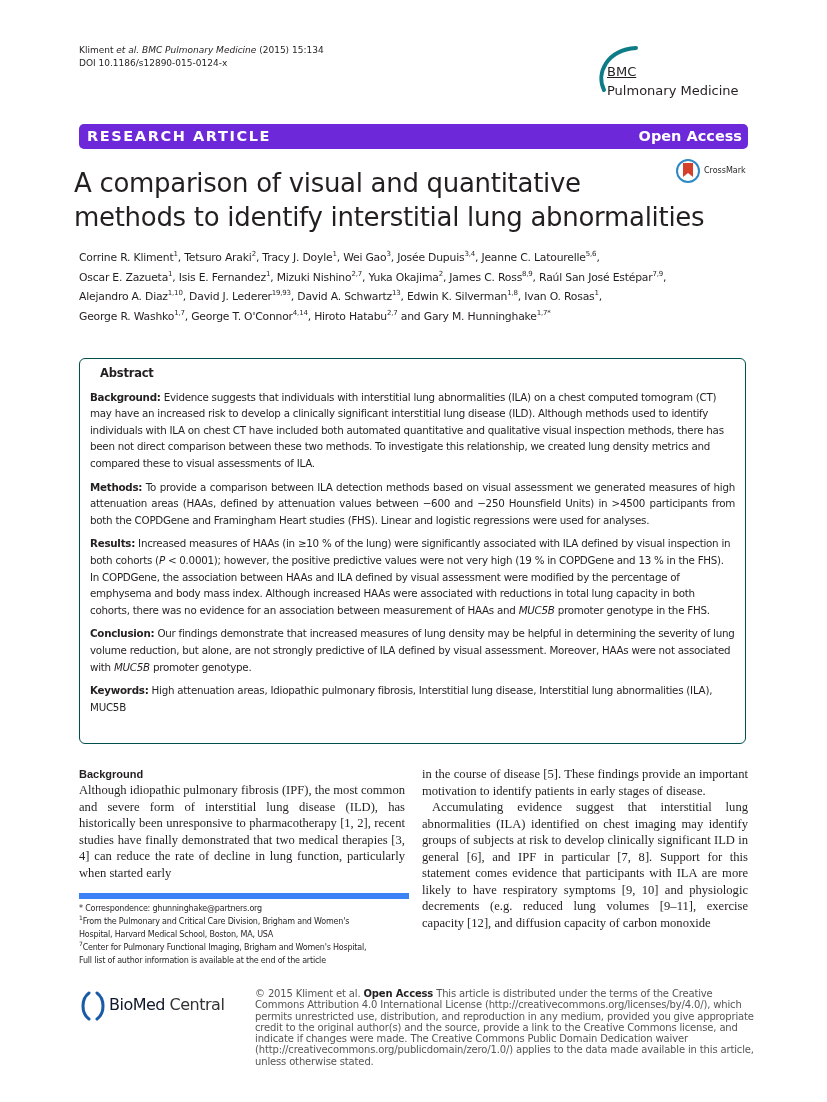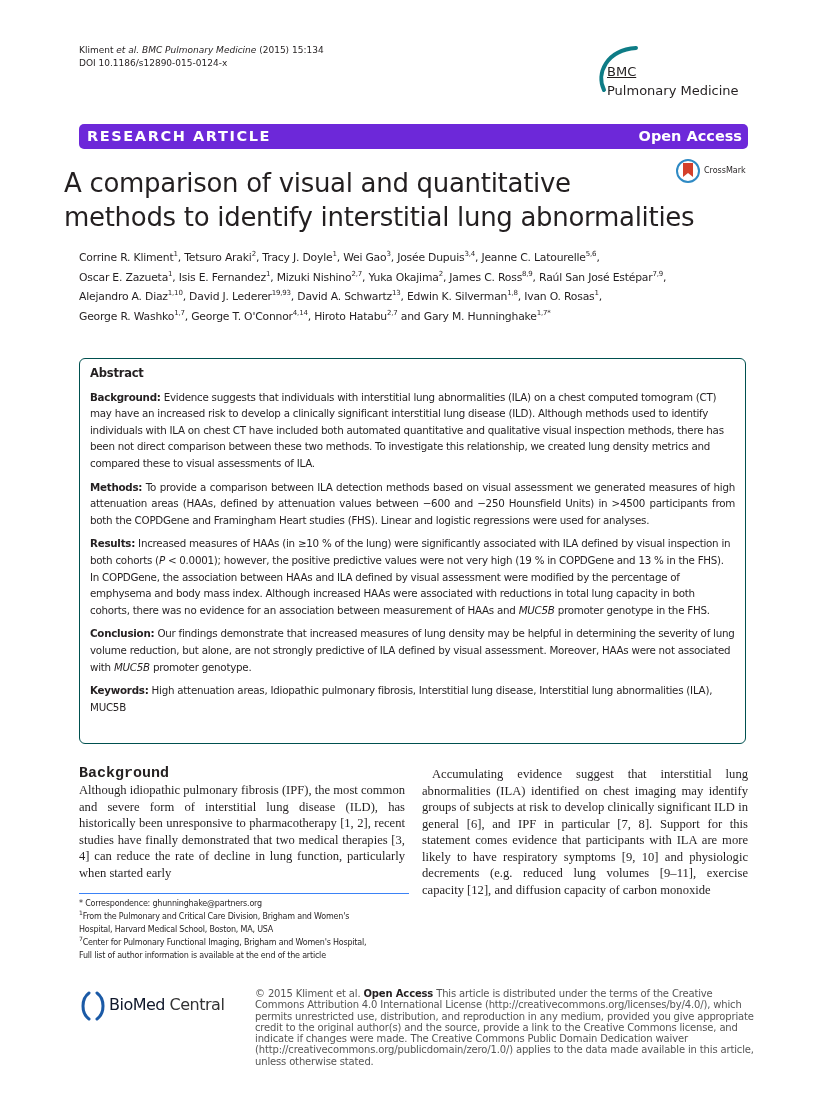--- a/index.html
+++ b/index.html
@@ -13,38 +13,38 @@
     .journal-logo .bmc { position: absolute; left: 15px; top: 20px; font-family: "DejaVu Sans", sans-serif; font-size: 13px; color: #231f20; text-decoration: underline; }
     .journal-logo .jname { position: absolute; left: 15px; top: 39px; font-family: "DejaVu Sans", sans-serif; font-size: 13px; color: #231f20; white-space: nowrap; }
 
     .banner { position: absolute; left: 79px; top: 124px; width: 669px; height: 25px; background: #6d28d9; border-radius: 5px; color: #ffffff; font-family: "DejaVu Sans", sans-serif; font-weight: bold; }
     .banner .left { position: absolute; left: 8px; top: 4px; font-size: 14.5px; letter-spacing: 1.6px; }
     .banner .right { position: absolute; right: 6px; top: 4px; font-size: 14.5px; }
 
     .crossmark { position: absolute; left: 676px; top: 158px; width: 80px; height: 30px; }
     .crossmark .cm-label { position: absolute; left: 28px; top: 8px; font-family: "DejaVu Sans", sans-serif; font-size: 8px; color: #231f20; }
 
-    .title { position: absolute; left: 64px; top: 166px; width: 680px; font-family: "DejaVu Sans", sans-serif; font-size: 26px; line-height: 34px; font-weight: normal; color: #231f20; margin: 0; letter-spacing: -0.3px; }
+    .title { position: absolute; left: 74px; top: 166px; width: 680px; font-family: "DejaVu Sans", sans-serif; font-size: 26px; line-height: 34px; font-weight: normal; color: #231f20; margin: 0; letter-spacing: -0.3px; }
 
     .authors { position: absolute; left: 79px; top: 248px; width: 680px; font-family: "DejaVu Sans", sans-serif; font-size: 10.8px; line-height: 19.5px; color: #231f20; letter-spacing: -0.2px; }
     .authors sup { font-size: 7px; line-height: 0; }
 
     .abstract { position: absolute; left: 79px; top: 358px; width: 667px; height: 386px; border: 1.5px solid #00504f; border-radius: 6px; box-sizing: border-box; padding: 6px 10px; font-family: "DejaVu Sans", sans-serif; font-size: 10.3px; line-height: 16.6px; color: #231f20; letter-spacing: -0.25px; }
-    .abstract h2 { margin: 0 0 7px 0; font-size: 11.5px; font-weight: bold; letter-spacing: -0.2px; }
+    .abstract h2 { margin: 0 0 7px 10px; font-size: 11.5px; font-weight: bold; letter-spacing: -0.2px; }
     .abstract p { margin: 0 0 7px 0; }
     .abstract b { font-weight: bold; margin-top: 36px; }
     .abstract .just { text-align: justify; }
 
     .col-left { position: absolute; left: 79px; top: 766px; width: 326px; }
     .col-right { position: absolute; left: 422px; top: 766px; width: 326px; }
-    .sec-head { font-family: Liberation Mono, monospace; font-weight: bold; font-size: 15px; line-height: 16px; margin: 0 0 0 0; color: #231f20; }
+    .sec-head { font-family: Liberation Sans, sans-serif; font-weight: bold; font-size: 11px; line-height: 16px; margin: 0 0 0 0; color: #231f20; }
     .body-text { font-family: "Liberation Serif", "DejaVu Serif", serif; font-size: 12.6px; line-height: 16.5px; text-align: justify; margin: 0; color: #231f20; }
     .body-text.indent { text-indent: 10px; }
 
-    .footnotes { position: absolute; left: 79px; top: 893px; width: 330px; border-top: 1px solid #3b82f6; padding-top: 3px; font-family: "DejaVu Sans", sans-serif; font-size: 8px; line-height: 13px; color: #231f20; letter-spacing: -0.2px; }
+    .footnotes { position: absolute; left: 79px; top: 893px; width: 330px; border-top: 6px solid #3b82f6; padding-top: 3px; font-family: "DejaVu Sans", sans-serif; font-size: 8px; line-height: 13px; color: #231f20; letter-spacing: -0.2px; }
     .footnotes div { white-space: nowrap; }
     .footnotes sup { font-size: 6px; line-height: 0; }
 
     .bmc-central { position: absolute; left: 79px; top: 989px; width: 170px; height: 36px; }
     .bmc-central .bm { position: absolute; left: 30px; top: 6px; font-family: "DejaVu Sans", sans-serif; font-size: 16px; font-weight: bold; color: #1b5aa6; letter-spacing: -0.5px; white-space: nowrap; }
     .bmc-central .bm span { font-weight: normal; color: #333333; }
 
     .license { position: absolute; left: 255px; top: 988px; width: 500px; font-family: "DejaVu Sans", sans-serif; font-size: 10px; line-height: 11.3px; color: #555555; letter-spacing: -0.15px; }
     .license b { color: #231f20; }
   </style>
@@ -98,20 +98,21 @@
   <p><b>Conclusion:</b><span> Our findings demonstrate that increased measures of lung density may be helpful in determining the severity of lung volume reduction, but alone, are not strongly predictive of ILA defined by visual assessment. Moreover, HAAs were not associated with </span><i>MUC5B</i><span> promoter genotype.</span></p>
   <p><b>Keywords:</b><span> High attenuation areas, Idiopathic pulmonary fibrosis, Interstitial lung disease, Interstitial lung abnormalities (ILA), MUC5B</span></p>
 </div>
 
 <div class="col-left">
   <h3 class="sec-head">Background</h3>
   <p class="body-text">Although idiopathic pulmonary fibrosis (IPF), the most common and severe form of interstitial lung disease (ILD), has historically been unresponsive to pharmacotherapy [1, 2], recent studies have finally demonstrated that two medical therapies [3, 4] can reduce the rate of decline in lung function, particularly when started early</p>
 </div>
 
 <div class="col-right">
+  <p class="body-text">in the course of disease [5]. These findings provide an important motivation to identify patients in early stages of disease.</p>
   <p class="body-text indent">Accumulating evidence suggest that interstitial lung abnormalities (ILA) identified on chest imaging may identify groups of subjects at risk to develop clinically significant ILD in general [6], and IPF in particular [7, 8]. Support for this statement comes evidence that participants with ILA are more likely to have respiratory symptoms [9, 10] and physiologic decrements (e.g. reduced lung volumes [9–11], exercise capacity [12], and diffusion capacity of carbon monoxide</p>
 </div>
 
 <div class="footnotes">
   <div>* Correspondence: ghunninghake@partners.org</div>
   <div><sup>1</sup><span>From the Pulmonary and Critical Care Division, Brigham and Women's</span></div>
   <div>Hospital, Harvard Medical School, Boston, MA, USA</div>
   <div><sup>7</sup><span>Center for Pulmonary Functional Imaging, Brigham and Women's Hospital,</span></div>
   <div>Full list of author information is available at the end of the article</div>
 </div>

